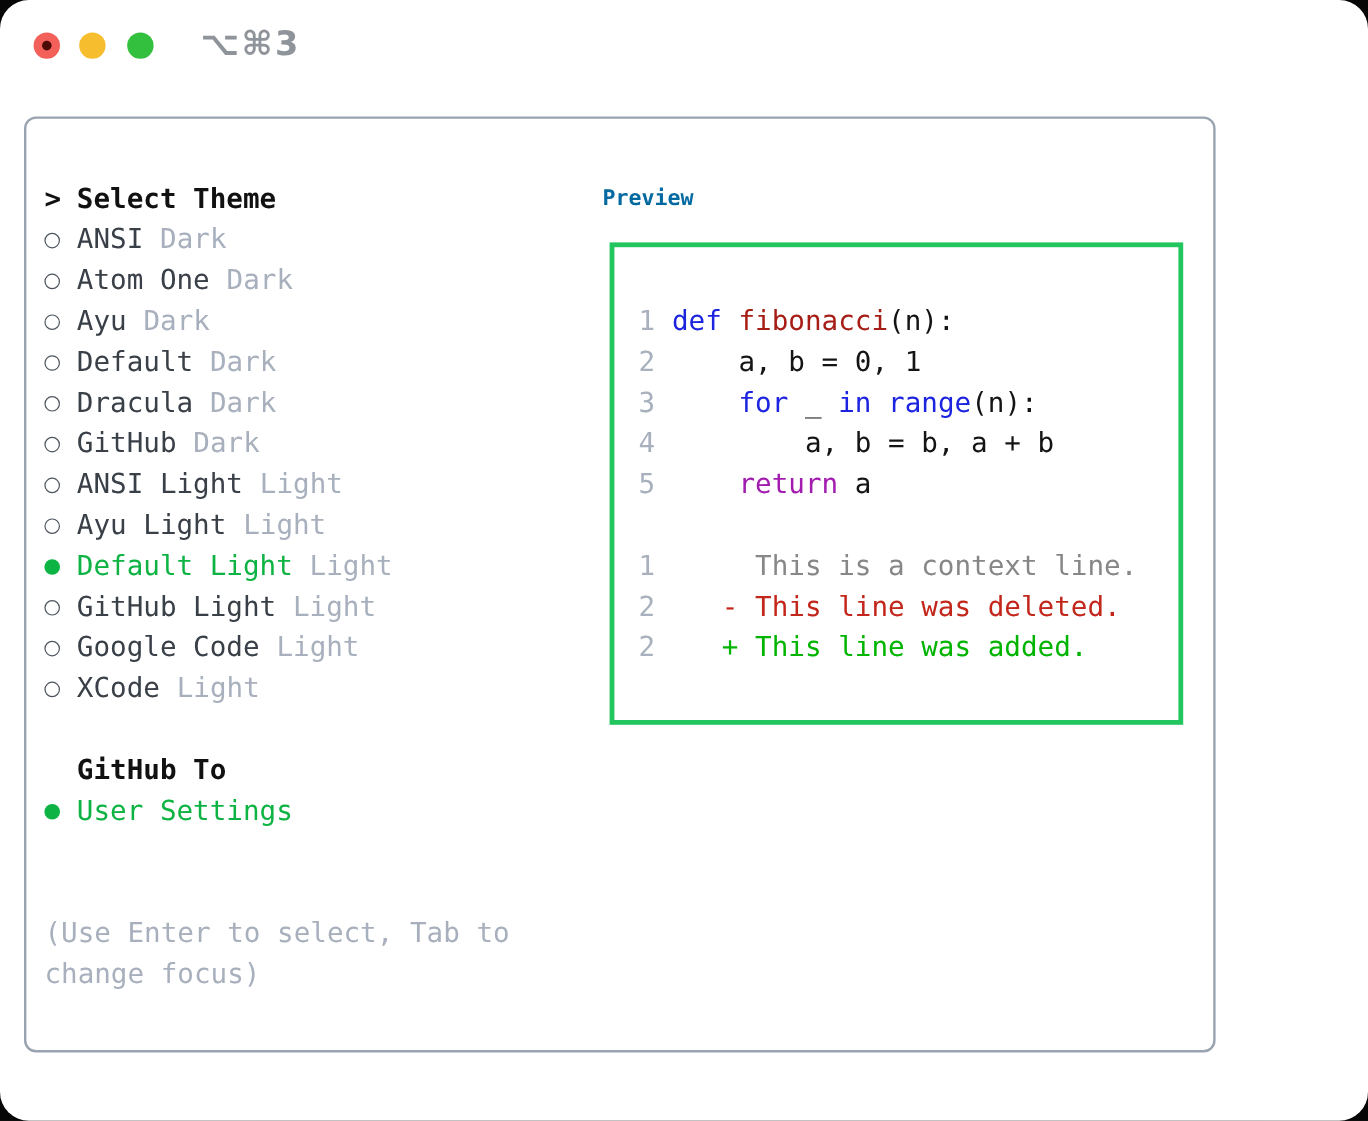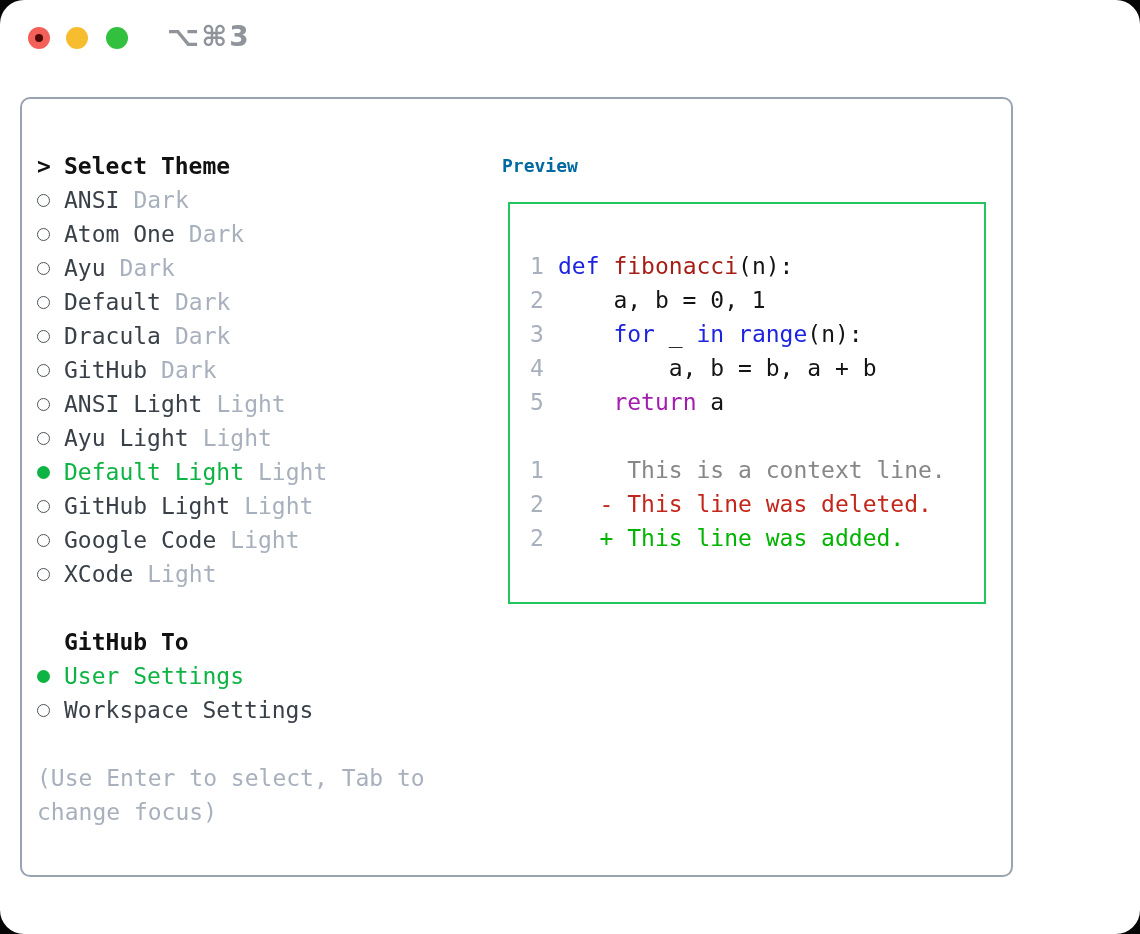--- a/index.html
+++ b/index.html
@@ -39,21 +39,21 @@
     position:absolute; left:37px; top:761px; width:415px;
     font-size:23px; line-height:34px; color:#a8b0bd;
   }
   
   .preview-title {
     position:absolute; left:502px; top:149px; height:34px; line-height:34px;
     font-size:18px; font-weight:bold; color:#0369a1;
   }
   .preview-box {
     position:absolute; left:508px; top:202px; width:478px; height:402px;
-    border:2px solid #22c55e; background:#ffffff;
+    border:4px solid #22c55e; background:#ffffff;
     padding:45px 0 0 20px; overflow:hidden;
   }
   .cline { height:34px; line-height:34px; font-size:23px; white-space:pre; }
   .lnum { display:inline-block; width:28px; }
 </style>
 </head>
 <body>
 
 <div class="screen">
 
@@ -164,26 +164,20 @@
       <span class="cell"></span>
       <span class="hdr">GitHub To</span>
     </div>
     <div id="apply-list">
         <div class="row">
           <span class="cell">
             <span class="dotfill" style="background: rgb(13, 179, 67);"></span>
           </span>
           <span class="tname" style="color: rgb(13, 179, 67);">User Settings</span>
         </div>
-        <div class="row">
-          <span class="cell">
-            <span class="ring"></span>
-          </span>
-          <span class="tname">Workspace Settings</span>
-        </div>
       </div>
   </div>
 
   <div class="help">(Use Enter to select, Tab to change focus)</div>
 
   <div class="preview-title">Preview</div>
   <div class="preview-box" id="preview-code">
       <div class="cline"><span class="lnum" style="color: rgb(168, 176, 189);">1</span><span style="color: rgb(29, 36, 224);">def</span><span style="color: rgb(20, 20, 20);"> </span><span style="color: rgb(166, 29, 21);">fibonacci</span><span style="color: rgb(20, 20, 20);">(n):</span></div>
       <div class="cline"><span class="lnum" style="color: rgb(168, 176, 189);">2</span><span style="color: rgb(20, 20, 20);">    a, b = 0, 1</span></div>
       <div class="cline"><span class="lnum" style="color: rgb(168, 176, 189);">3</span><span style="color: rgb(20, 20, 20);">    </span><span style="color: rgb(29, 36, 224);">for</span><span style="color: rgb(20, 20, 20);"> _ </span><span style="color: rgb(29, 36, 224);">in</span><span style="color: rgb(20, 20, 20);"> </span><span style="color: rgb(29, 36, 224);">range</span><span style="color: rgb(20, 20, 20);">(n):</span></div>

